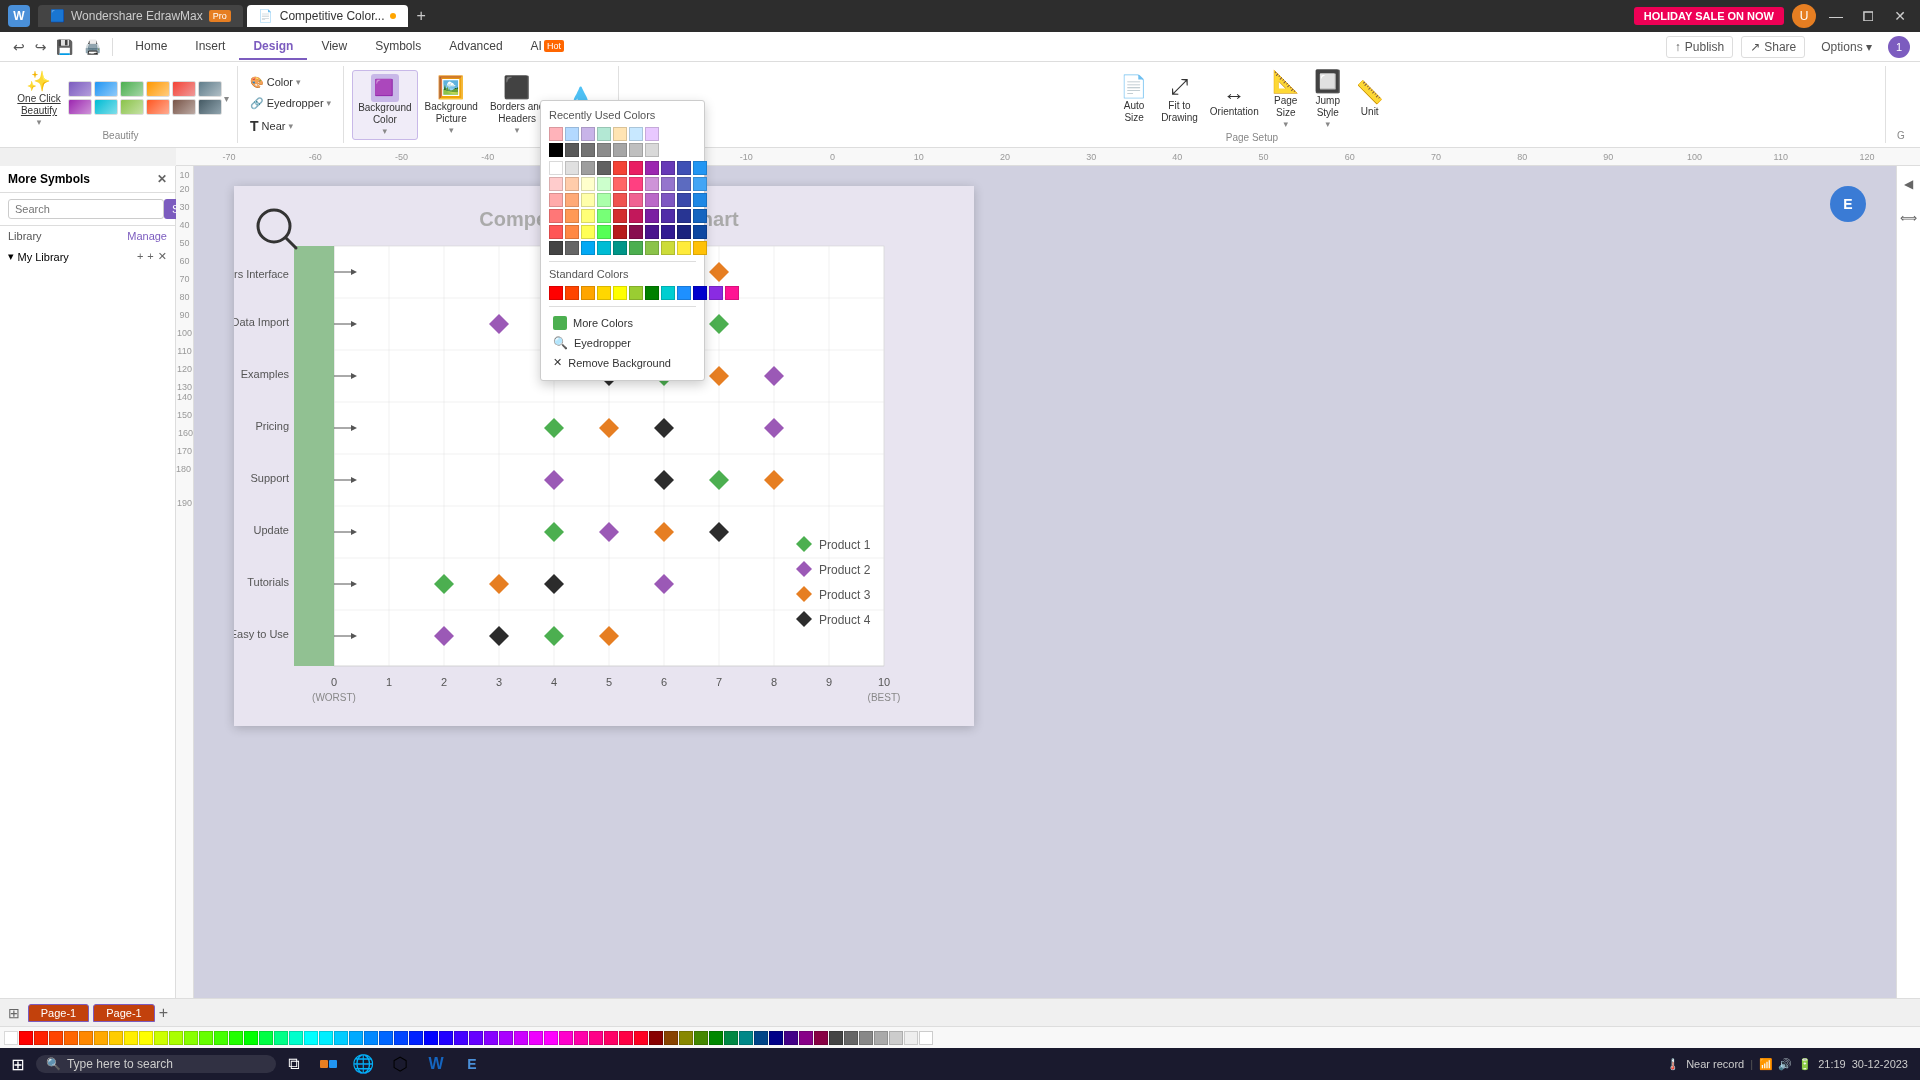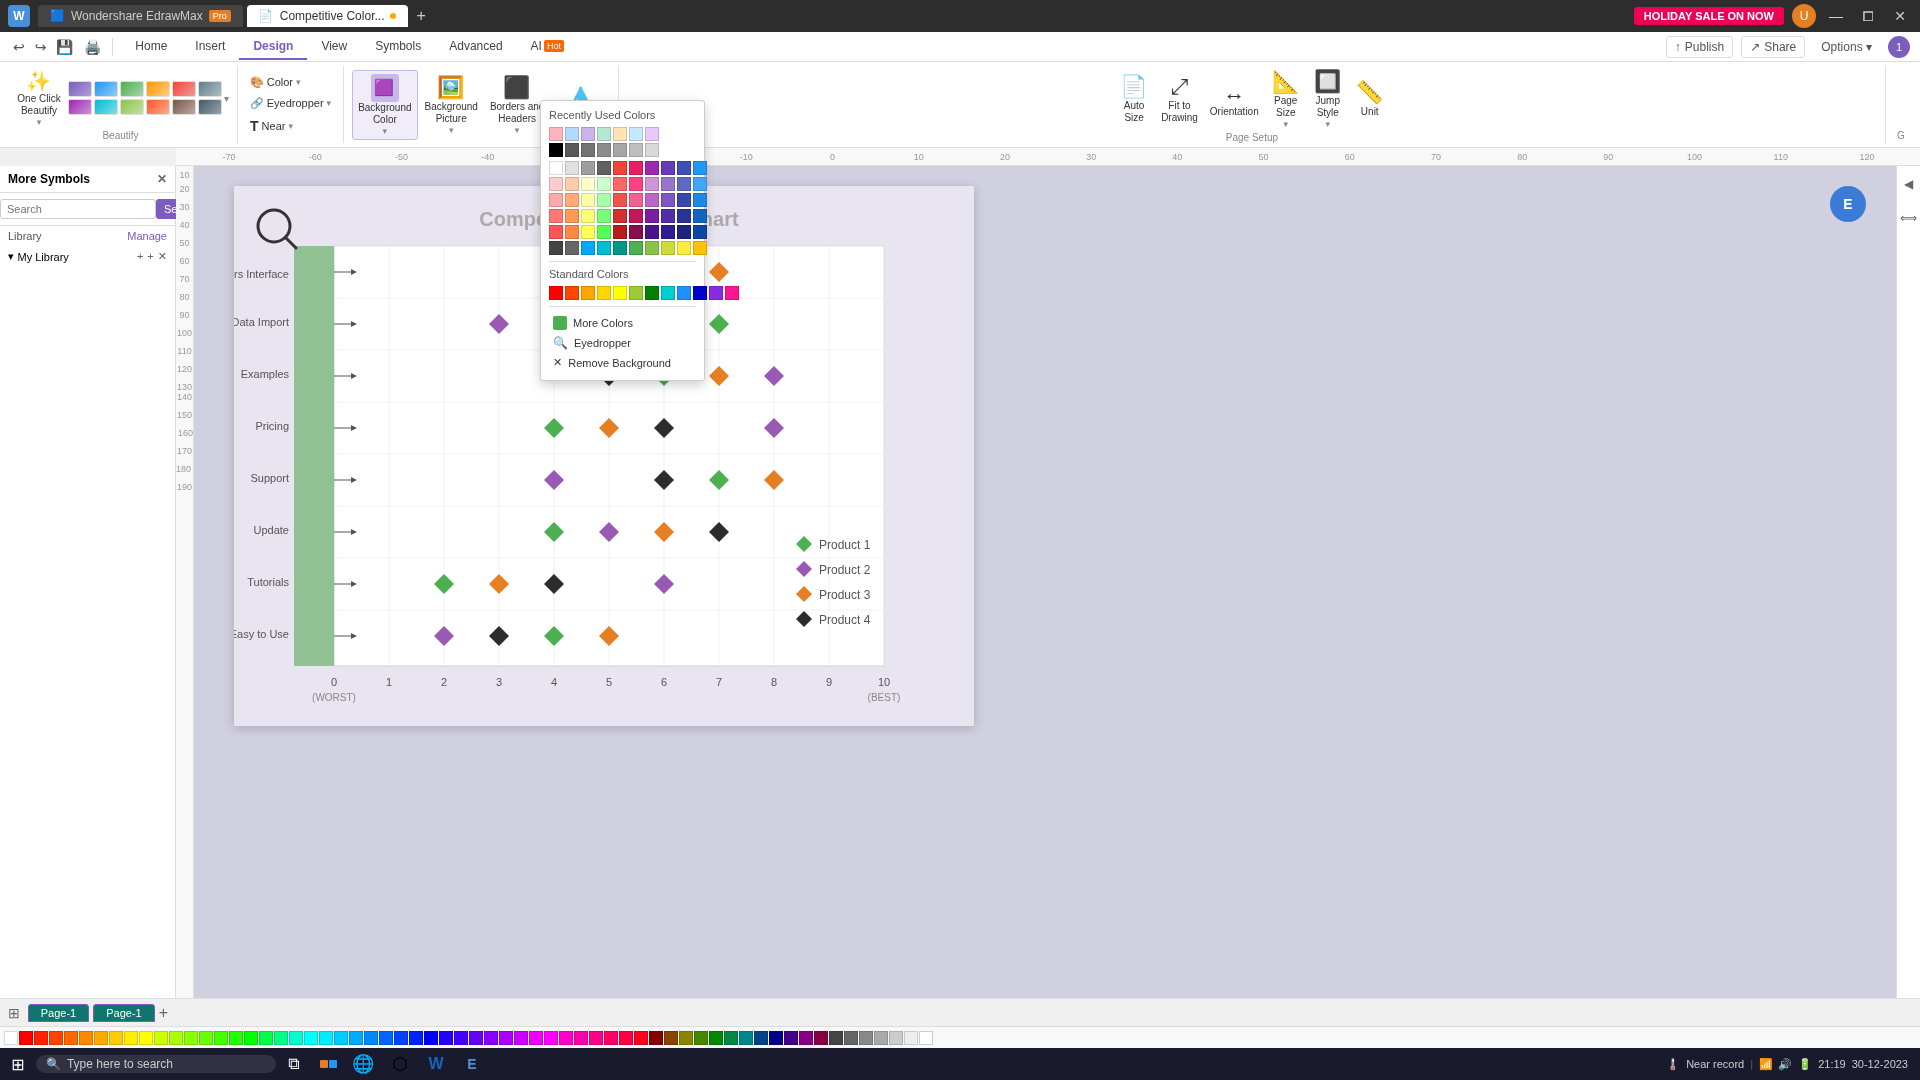--- a/index.html
+++ b/index.html
@@ -51,21 +51,21 @@
       display: flex;
       align-items: center;
       justify-content: space-between;
       padding: 6px 8px;
       border-bottom: 1px solid #ddd;
       font-weight: 600;
       font-size: 12px;
     }
     #search-area {
       display: flex;
-      padding: 6px 0;
+      padding: 6px 8px;
       gap: 0;
       border-bottom: 1px solid #ddd;
     }
     #search-area input {
       flex: 1;
       border: 1px solid #ccc;
       border-radius: 3px;
       padding: 3px 6px;
       font-size: 11px;
     }
@@ -286,21 +286,21 @@
       gap: 4px;
     }
     .page-tab {
       padding: 2px 12px;
       font-size: 11px;
       cursor: pointer;
       border: 1px solid #ddd;
       border-radius: 3px 3px 0 0;
       background: #e8e8e8;
     }
-    .page-tab.active { background: #0f766e; color: #fff; border-color: #7c5cbf; }
+    .page-tab.active { background: #c2410c; color: #fff; border-color: #7c5cbf; }
     .page-add-btn { font-size: 16px; color: #666; cursor: pointer; }
 
     
     #ribbon-main {
       background: #fff;
     }
     .ribbon-tab-bar {
       display: flex;
       align-items: center;
       border-bottom: 1px solid #ddd;
@@ -413,21 +413,21 @@
       <div style="width:22px;height:22px;background:#7c5cbf;border-radius:50%;display:flex;align-items:center;justify-content:center;color:#fff;font-size:11px;">1</div>
     </div>
   </div>
 
   <div class="ribbon-body">
 
     <div class="rg">
       <div class="rg-btns">
         <div class="rbtn" style="min-width:54px;">
           <div class="rbtn-icon">✨</div>
-          <div style="font-size:10px;text-align:center;line-height:1.2;">One Click<br>Beautify</div>
+          <div style="font-size:10px;text-align:center;line-height:1.2;text-decoration:underline;">One Click<br>Beautify</div>
           <div class="dropdown-arrow">▾</div>
         </div>
         <div style="display:flex;flex-direction:column;gap:2px;">
           <div style="display:flex;gap:2px;">
             <div style="width:24px;height:16px;background:linear-gradient(135deg,#7c5cbf,#b39ddb);border-radius:2px;cursor:pointer;border:1px solid #ddd;"></div>
             <div style="width:24px;height:16px;background:linear-gradient(135deg,#2196F3,#90CAF9);border-radius:2px;cursor:pointer;border:1px solid #ddd;"></div>
             <div style="width:24px;height:16px;background:linear-gradient(135deg,#4CAF50,#A5D6A7);border-radius:2px;cursor:pointer;border:1px solid #ddd;"></div>
             <div style="width:24px;height:16px;background:linear-gradient(135deg,#FF9800,#FFCC80);border-radius:2px;cursor:pointer;border:1px solid #ddd;"></div>
             <div style="width:24px;height:16px;background:linear-gradient(135deg,#F44336,#EF9A9A);border-radius:2px;cursor:pointer;border:1px solid #ddd;"></div>
             <div style="width:24px;height:16px;background:linear-gradient(135deg,#607D8B,#B0BEC5);border-radius:2px;cursor:pointer;border:1px solid #ddd;"></div>
@@ -593,21 +593,21 @@
     <span style="text-align:center;margin-bottom:8px;">80</span>
     <span style="text-align:center;margin-bottom:8px;">90</span>
     <span style="text-align:center;margin-bottom:8px;">100</span>
     <span style="text-align:center;margin-bottom:8px;">110</span>
     <span style="text-align:center;margin-bottom:8px;">120</span>
     <span style="text-align:center;margin-bottom:0;">130</span>
     <span style="text-align:center;margin-bottom:8px;">140</span>
     <span style="text-align:center;margin-bottom:8px;">150</span>
     <span style="text-align:right;margin-bottom:8px;">160</span>
     <span style="text-align:center;margin-bottom:8px;">170</span>
-    <span style="margin-bottom:8px;">180</span>
+    <span style="margin-bottom:24px;">180</span>
     <span style="text-align:center;margin-bottom:8px;">190</span>
   </div>
 
   <div id="canvas-area" style="flex:1;background:#d0d0e0;overflow:hidden;position:relative;">
 
     <div id="diagram-canvas" style="position:absolute;top:20px;left:40px;width:740px;height:540px;background:#fff;box-shadow:0 2px 10px rgba(0,0,0,0.2);">
       
       <svg width="740" height="540">
 
         <rect x="0" y="0" width="740" height="540" fill="#e8e4f0"></rect>

